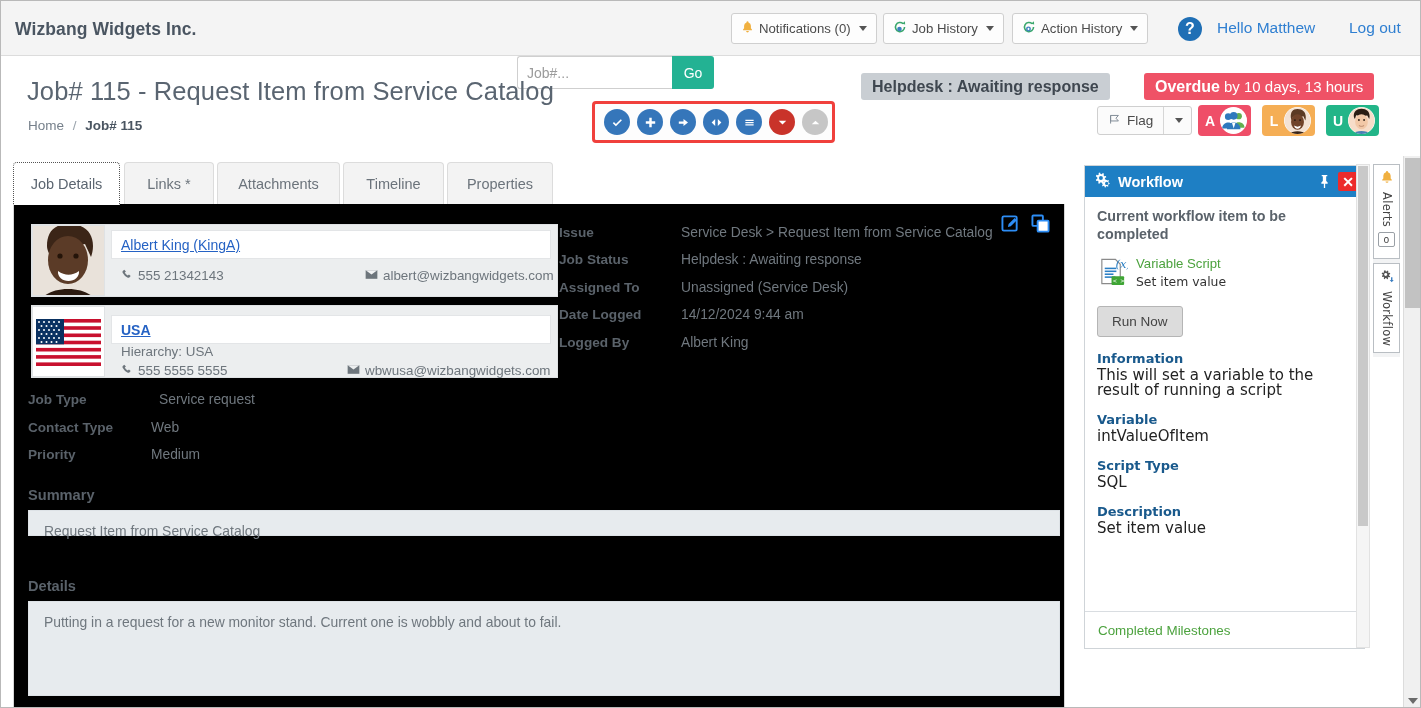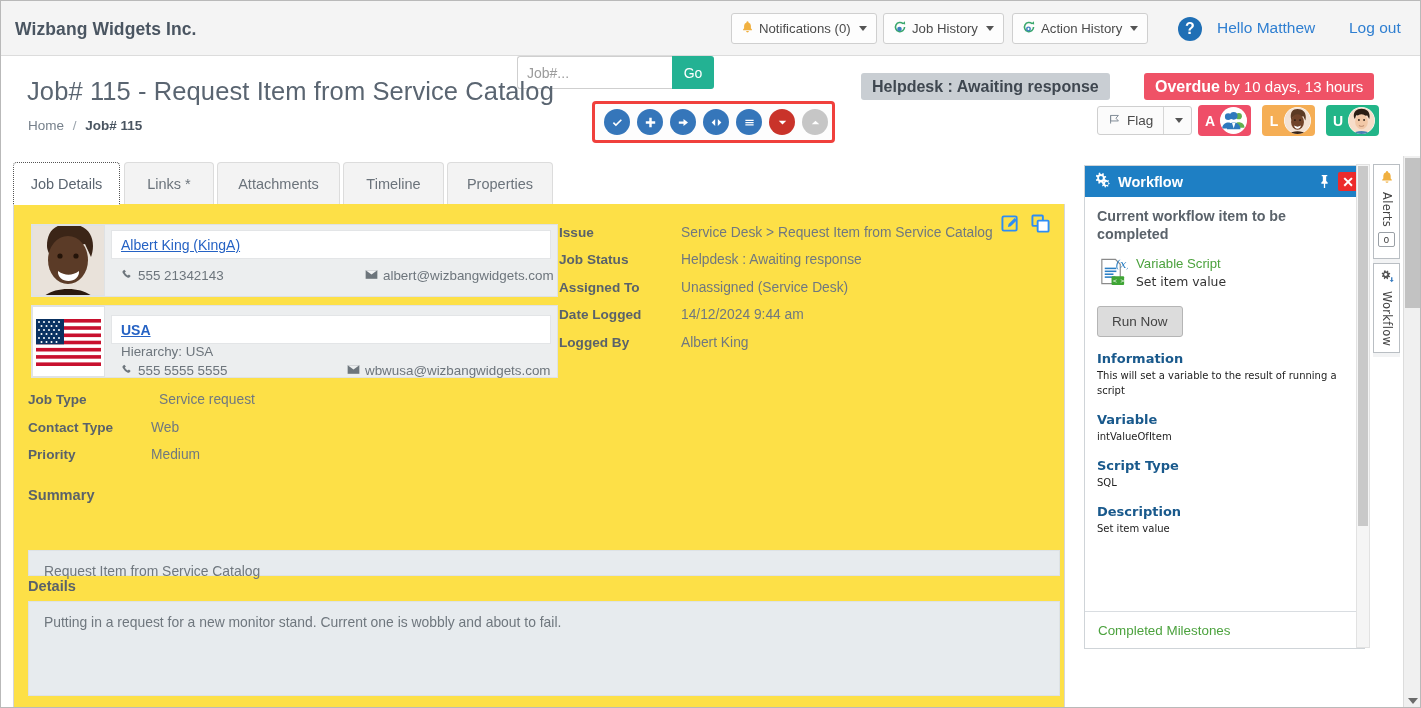--- a/index.html
+++ b/index.html
@@ -154,21 +154,21 @@
   .tab.active {
     background: #ffffff; color: #5b6570;
     border: 1px dotted #555; border-bottom: 1px solid #fff;
     z-index: 3;
   }
 
   
   .content {
     position: absolute; left: 12px; top: 203px;
     width: 1052px; height: 504px;
-    background: #fde047; border: 1px solid #d6d6d6; border-top: none;
+    background: #000000; border: 1px solid #d6d6d6; border-top: none;
   }
   .topicons { position: absolute; right: 14px; top: 10px; display: flex; gap: 11px; }
   .bicon { cursor: pointer; }
 
   .personcard {
     position: absolute; background: #eceeef;
     border: 1px solid #dfe2e4;
   }
   .pc-img { position: absolute; left: 0; top: 0; width: 73px; height: 100%;
             background: #fff; border: 1px solid #dfe2e4; overflow: hidden; }
@@ -213,21 +213,21 @@
   .wf-item-name { color: #4ca23e; font-size: 13.2px; }
   .wf-item-sub { color: #333; font-size: 12.4px; margin-top: 3px;
                  font-family: "DejaVu Sans", sans-serif; }
   .runbtn {
     margin-top: 15px; background: #dcdcdc; border: 1px solid #b5b5b5;
     border-radius: 3px; padding: 7px 14px; font-size: 13.5px; color: #444;
     cursor: pointer; font-family: "Liberation Sans", sans-serif;
   }
   .wf-sh { color: #19598c; font-size: 13px; font-weight: bold; margin-top: 14px;
            font-family: "DejaVu Sans", sans-serif; }
-  .wf-st { color: #222; font-size: 10px; line-height: 15px; margin-top: 2px;
+  .wf-st { color: #222; font-size: 15px; line-height: 15px; margin-top: 2px;
            font-family: "DejaVu Sans", sans-serif; }
   .wf-foot {
     position: absolute; left: 0; bottom: 0; width: 100%; height: 37px;
     border-top: 1px solid #d9dde1; display: flex; align-items: center;
     padding-left: 13px;
   }
   .wf-foot span { color: #4ca23e; font-size: 13.4px; cursor: pointer; }
 
   
   .rail {
@@ -586,21 +586,21 @@
     <div class="kv-value" style="left:667px;top:131px;">Albert King</div>
 
     <div class="kv-label" style="left:14px;top:188px;">Job Type</div>
     <div class="kv-value" style="left:137px;top:188px;margin-left:8px;">Service request</div>
     <div class="kv-label" style="left:14px;top:216px;">Contact Type</div>
     <div class="kv-value" style="left:137px;top:216px;">Web</div>
     <div class="kv-label" style="left:14px;top:243px;">Priority</div>
     <div class="kv-value" style="left:137px;top:243px;">Medium</div>
 
     <div class="sec-h" style="left:14px;top:283px;">Summary</div>
-    <div class="sec-box" style="left:14px;top:306px;width:1032px;height:20px;margin-top:40px;">Request Item from Service Catalog</div>
+    <div class="sec-box" style="left:14px;top:306px;width:1032px;height:20px;">Request Item from Service Catalog</div>
 
     <div class="sec-h" style="left:14px;top:374px;">Details</div>
     <div class="sec-box" style="left:14px;top:397px;width:1032px;height:95px;">Putting in a request for a new monitor stand.  Current one is wobbly and about to fail.</div>
   </div>
 
   <div class="wfpanel">
     <div class="wf-head">
       <span>
         <svg width="17" height="17" viewBox="0 0 18 18">
           <path fill="#fff" d="M6.4 1.6l.5 1.5 1.5.3.9-1.3 1.3.8-.5 1.5 1 1.2 1.5-.4.4 1.5-1.4.6-.1 1.6 1.4.7-.5 1.5-1.5-.5-1.1 1.1.4 1.5-1.5.4-.6-1.4-1.6-.1-.7 1.4-1.4-.6.5-1.5-1-1.2-1.5.4-.4-1.5 1.4-.6.1-1.6L2 5.5l.6-1.4 1.5.5 1.1-1.1-.4-1.5z"></path>

